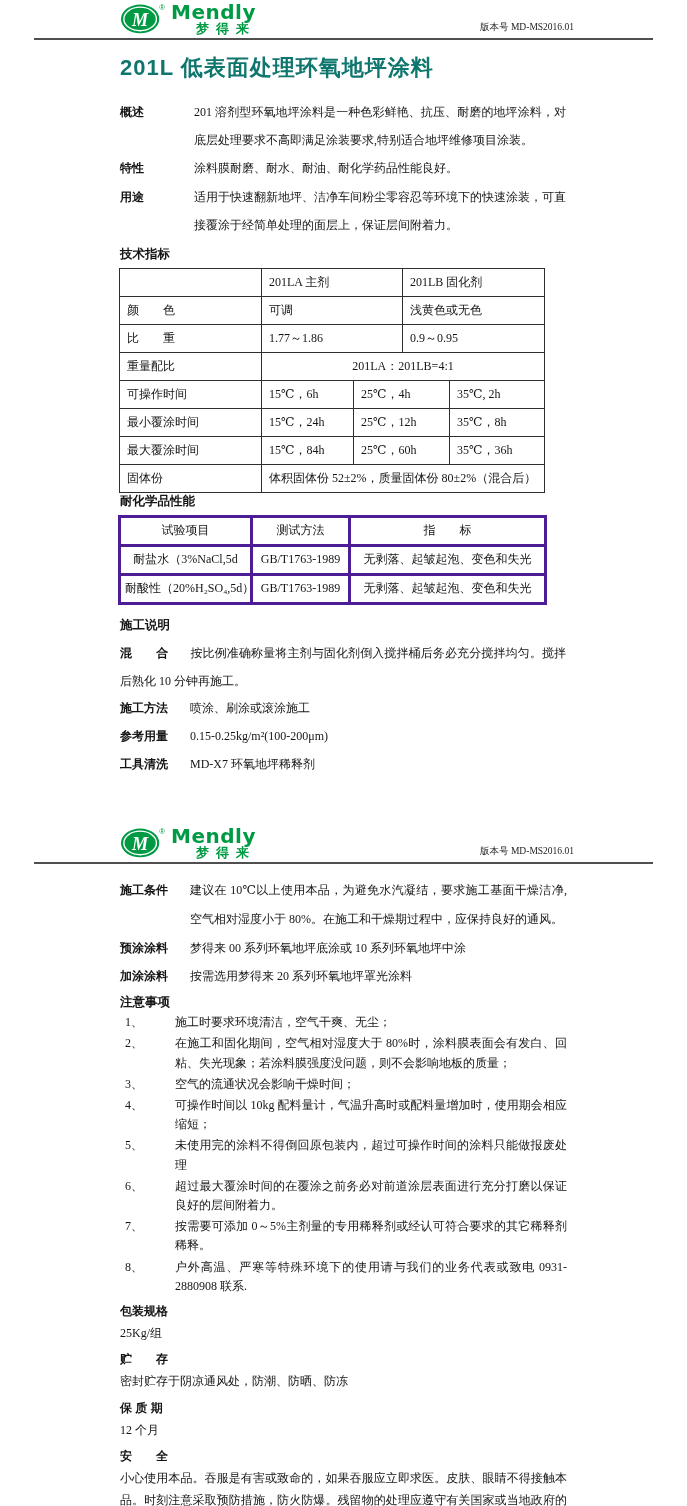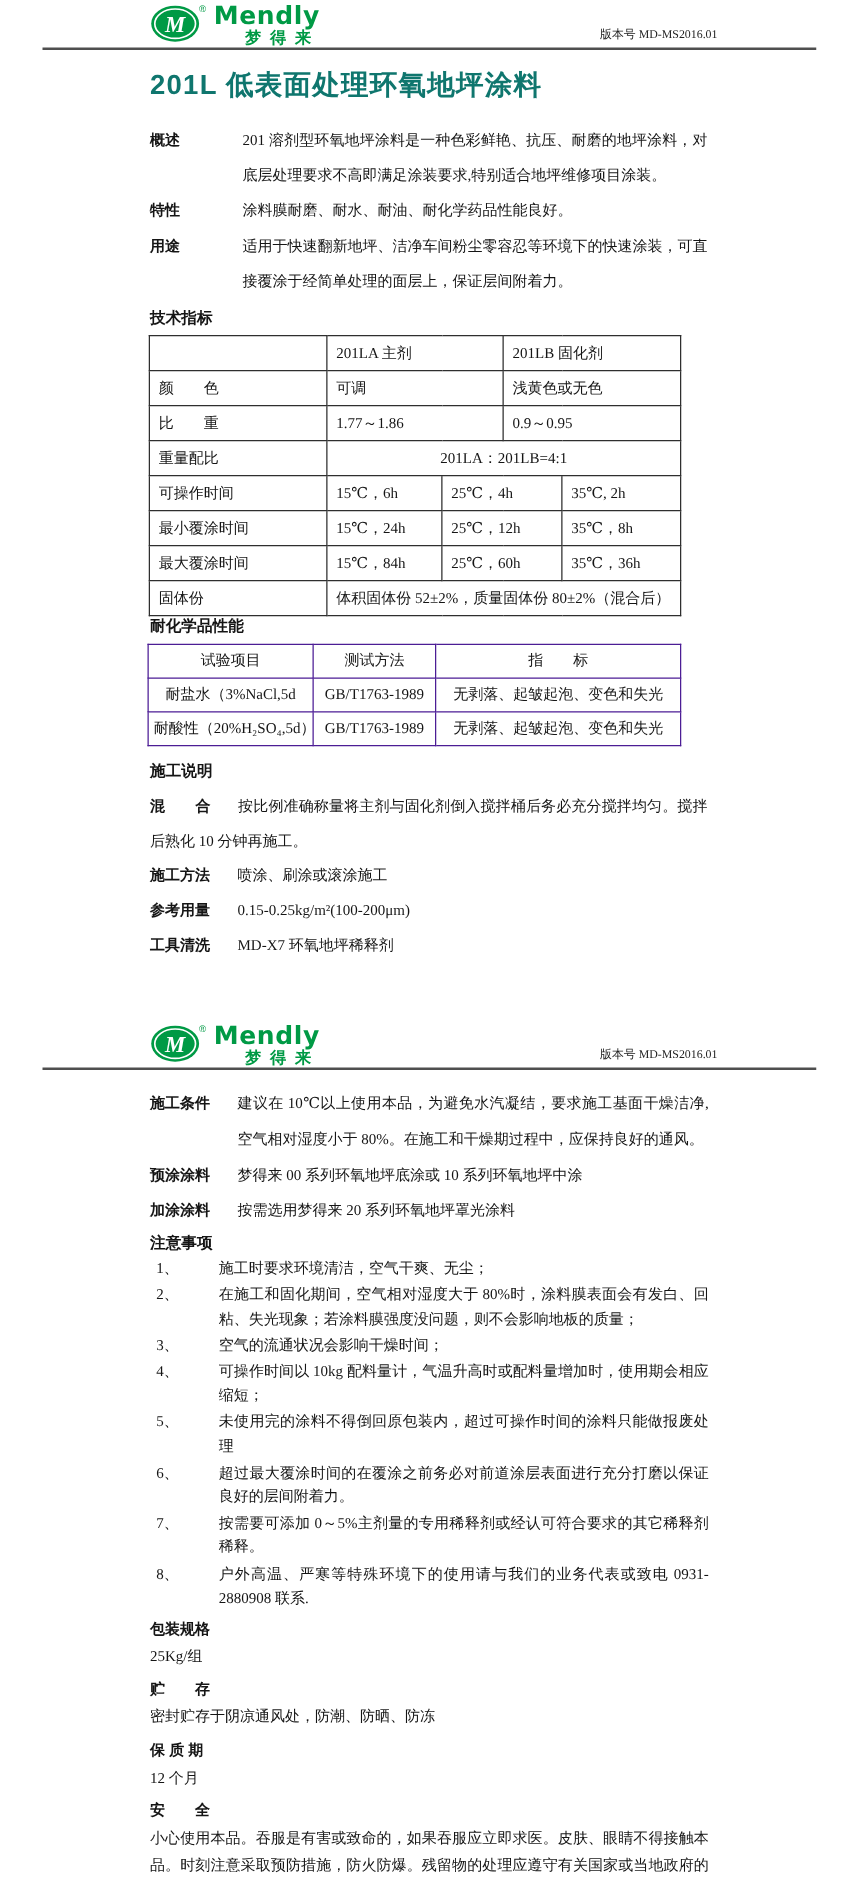--- a/index.html
+++ b/index.html
@@ -6,39 +6,39 @@
   .doc {
     width:687px; min-height:1506px; background:#fff; color:#151515;
     font-family:"Liberation Serif","DejaVu Serif",serif; font-size:12px;
     overflow:hidden; position:relative;
   }
   .pagehead { position:relative; height:38px; margin:0 34px; }
   .brand { position:absolute; left:86px; top:2px; display:flex; align-items:flex-start; }
   .brand svg { display:block; }
   .brand-text { margin-left:5px; line-height:1;text-align:right; }
   .brand-en { font-family:"DejaVu Sans","Liberation Sans",sans-serif; font-weight:800; font-size:20px; color:var(--green); letter-spacing:0.5px; }
-  .brand-cn { font-family:Liberation Sans, sans-serif; font-weight:700; font-size:13px; color:var(--green); letter-spacing:7px; margin-top:1px; }
+  .brand-cn { font-family:Liberation Mono, monospace; font-weight:700; font-size:13px; color:var(--green); letter-spacing:7px; margin-top:1px; }
   .version { position:absolute; right:79px; bottom:4px; font-size:9.5px; color:#222; }
   .rule { border:none; border-top:2px solid #4f4f4f; margin:0 34px; }
 
   .title { margin:13px 0 0 120px; font-family:"Liberation Sans","DejaVu Sans",sans-serif; font-size:22px; font-weight:bold; letter-spacing:1px; color:#0f766e; }
 
   .intro { margin:15px 0 0 120px; width:446px; }
   .kv { display:flex; line-height:2.35; }
   .kv .k { width:38px; flex:none; font-weight:bold; font-family:"Liberation Sans","DejaVu Sans",sans-serif; }
   .kv .v { flex:1; text-align:justify;margin-left:36px; }
 
   .h2 { margin:7px 0 5px 120px; font-weight:bold; font-family:"Liberation Sans","DejaVu Sans",sans-serif; font-size:12.5px; }
 
   table.t1 { border-collapse:collapse; margin-left:119px; table-layout:fixed; width:425px;padding-left:12px; }
   table.t1 td { border:1px solid #2e2e2e; height:25px; padding:1px 7px; overflow:hidden; white-space:nowrap; }
   table.t1 td.c { text-align:center; }
 
   table.t2 { border-collapse:collapse; margin-left:118px; margin-top:2px; table-layout:fixed; width:426px; }
-  table.t2 td { border:1px solid #4c1d95; height:24px; padding:1px 4px; text-align:center; overflow:hidden; white-space:nowrap; }
+  table.t2 td { border:3px solid #4c1d95; height:24px; padding:1px 4px; text-align:center; overflow:hidden; white-space:nowrap; }
 
   .mix { margin:2px 0 0 120px; width:446px; line-height:2.35; text-align:justify; }
   .mix .k { font-weight:bold; font-family:"Liberation Sans","DejaVu Sans",sans-serif; margin-right:22px; }
 
   .kv70 { display:flex; margin-left:120px; width:446px; line-height:2.3; }
   .k70 { width:70px; flex:none; font-weight:bold; font-family:"Liberation Sans","DejaVu Sans",sans-serif; }
   .v70 { flex:1; }
 
   .page2 { margin-top:46px; }
   .sec { display:flex; margin-left:120px; width:447px; line-height:2.4; }

